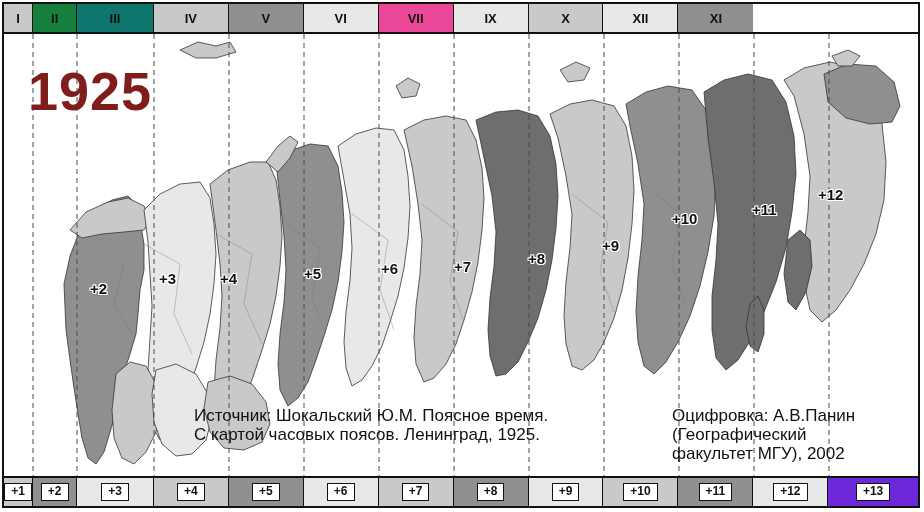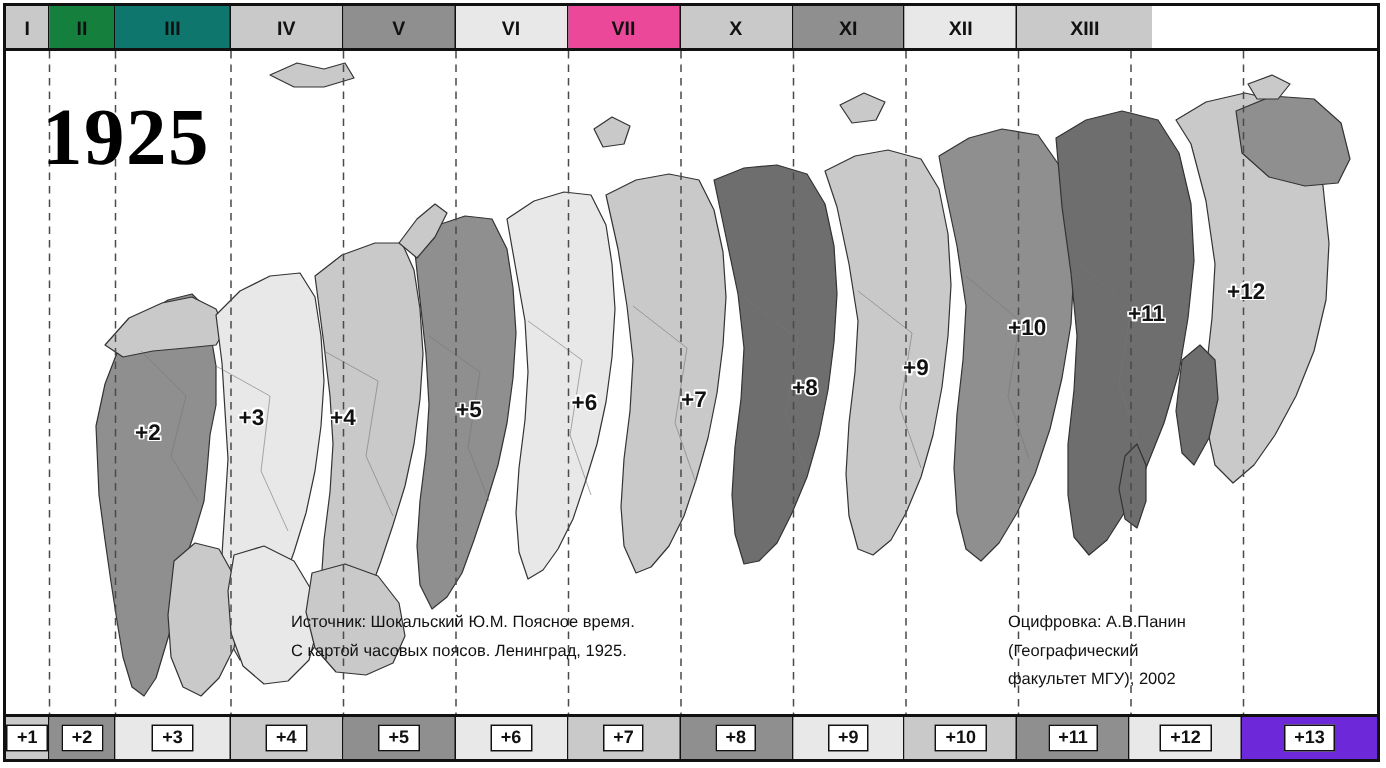--- a/index.html
+++ b/index.html
@@ -49,38 +49,38 @@
   #map-area{
     position:absolute;left:0;top:30px;
     width:100%;height:446px;
     background:#ffffff;
     overflow:hidden;
   }
   #map-svg{position:absolute;left:0;top:0;width:100%;height:100%;}
   
   #year{
     position:absolute;left:24px;top:30px;
-    font-family:Liberation Serif, serif;
-    font-size:54px;font-weight:bold;color:#000000;
+    font-family:Liberation Sans, sans-serif;
+    font-size:54px;font-weight:bold;color:#7f1d1d;
     letter-spacing:1px;
     line-height:54px;
   }
   
   .zone-label{
     position:absolute;
     font-size:15px;font-weight:bold;color:#111;
     white-space:nowrap;
     text-shadow:
       1px 0 0 #fff,-1px 0 0 #fff,0 1px 0 #fff,0 -1px 0 #fff,
       1px 1px 0 #fff,-1px -1px 0 #fff,1px -1px 0 #fff,-1px 1px 0 #fff;
   }
   
   .caption{
     position:absolute;
-    font-size:11px;color:#111;
+    font-size:17px;color:#111;
     line-height:19px;
     white-space:pre-line;
   }
   #source-caption{left:190px;top:372px;}
   #credit-caption{left:668px;top:372px;}
 </style>
 </head>
 <body>
 
 <div id="page">
@@ -101,31 +101,31 @@
         </div>
       <div class="strip-cell" style="width:8.2%;background:#8f8f8f">
           <span>V</span>
         </div>
       <div class="strip-cell" style="width:8.2%;background:#e8e8e8">
           <span>VI</span>
         </div>
       <div class="strip-cell" style="width:8.2%;background:#ec4899">
           <span>VII</span>
         </div>
+      <div class="strip-cell" style="width:8.2%;background:#e8e8e8">
+          <span>IX</span>
+        </div>
       <div class="strip-cell" style="width:8.2%;background:#c9c9c9">
           <span>X</span>
         </div>
+      <div class="strip-cell" style="width:8.2%;background:#e8e8e8">
+          <span>XII</span>
+        </div>
       <div class="strip-cell" style="width:8.2%;background:#8f8f8f">
           <span>XI</span>
-        </div>
-      <div class="strip-cell" style="width:8.2%;background:#e8e8e8">
-          <span>XII</span>
-        </div>
-      <div class="strip-cell" style="width:9.8%;background:#c9c9c9">
-          <span>XIII</span>
         </div>
     </div>
 
     <div id="map-area">
 
       <svg id="map-svg" viewBox="0 0 914 446" preserveAspectRatio="none">
 
         <g>
           <rect x="0" y="0" width="29" height="446" fill="#ffffff"></rect>
           <rect x="29" y="0" width="44" height="446" fill="#ffffff"></rect>

